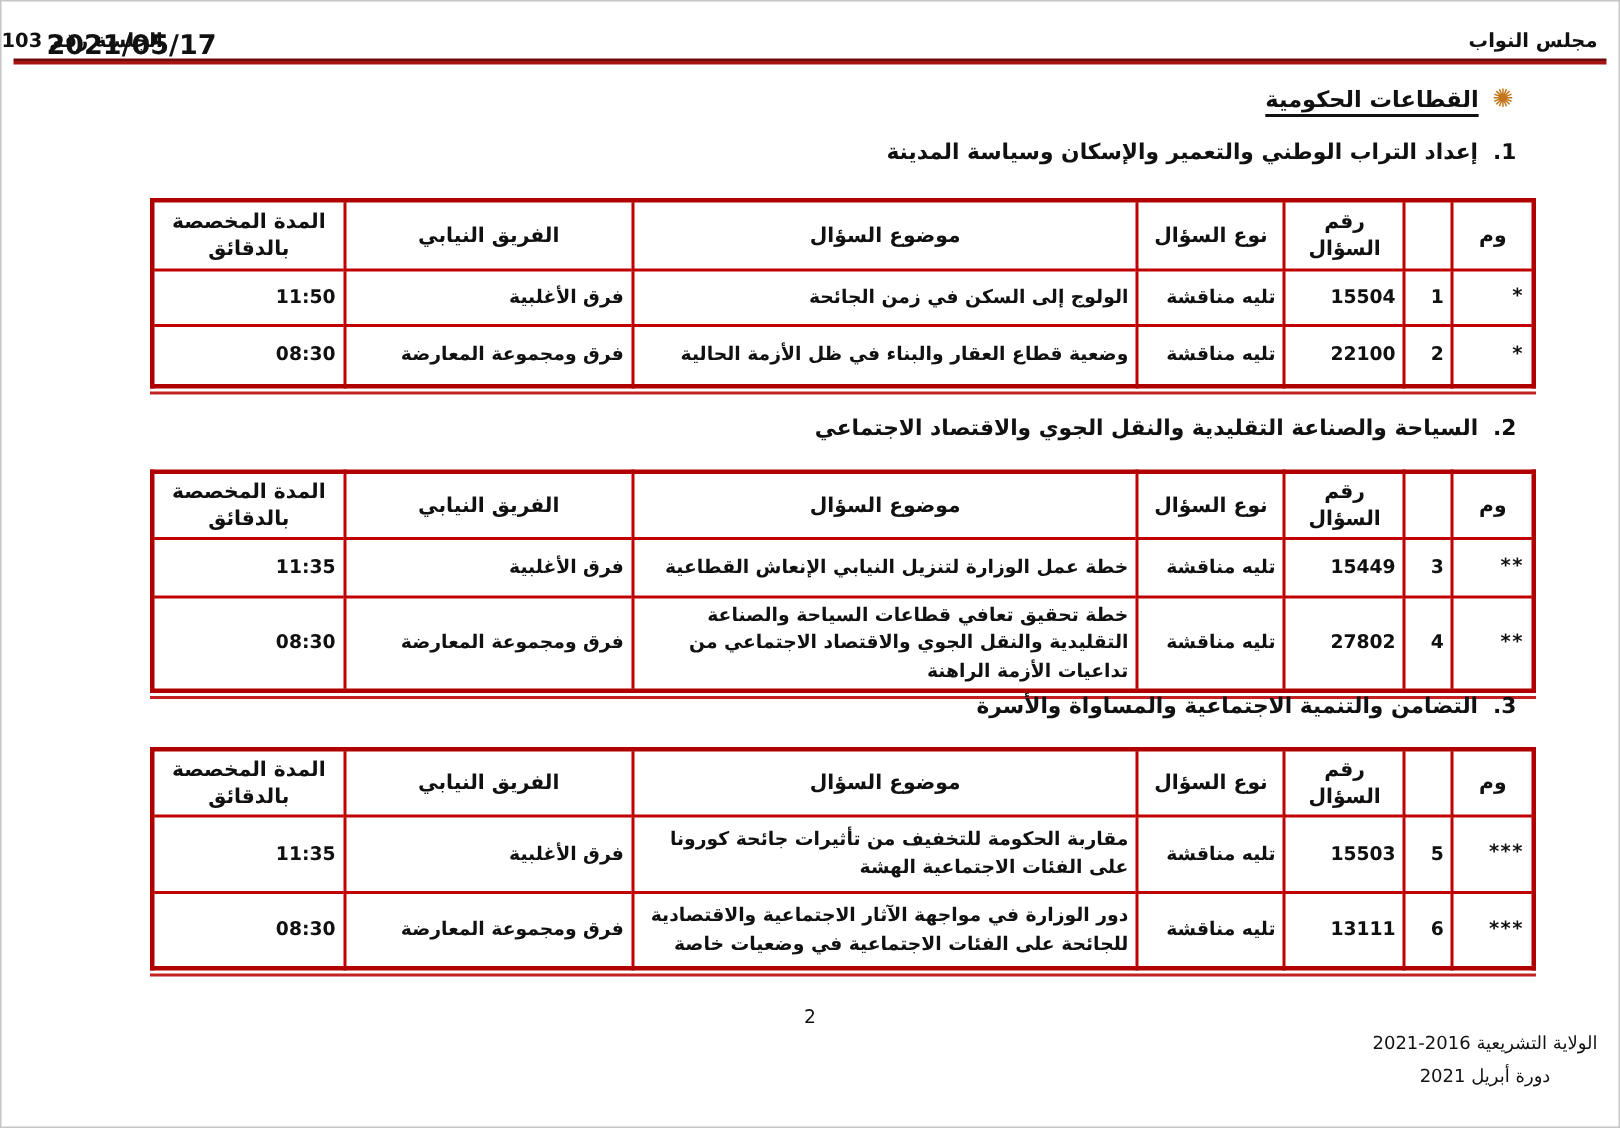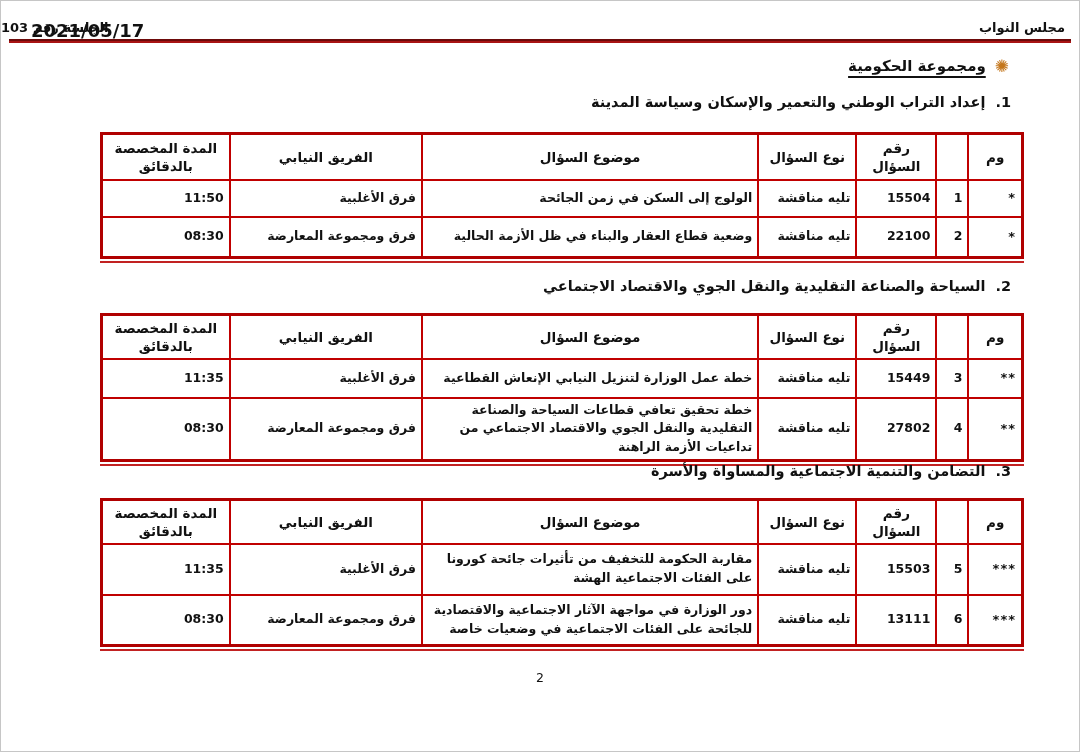--- a/index.html
+++ b/index.html
@@ -73,21 +73,21 @@
 
 <div class="page">
 
   <div class="hdr-org">مجلس النواب</div>
   <div class="hdr-session">الجلسة رقم 103</div>
   <div class="hdr-date">2021/05/17</div>
   <div class="hdr-rule"></div>
 
   <div class="doc-title">
     <span class="t-icon" style="color: rgb(196, 118, 27);">✺</span>
-    <span class="t-text">ومجموعة الحكومية</span>
+    <span class="t-text">القطاعات الحكومية</span>
   </div>
 
   <div class="sec-head sec-1">
     <span>1.</span>
     <span>إعداد التراب الوطني والتعمير والإسكان وسياسة المدينة</span>
   </div>
   <div class="tbl-wrap tw-1">
     <table id="t1">
       <colgroup>
         <col style="width:54px">
@@ -224,14 +224,18 @@
           <td>تليه مناقشة</td>
           <td>دور الوزارة في مواجهة الآثار الاجتماعية والاقتصادية للجائحة على الفئات الاجتماعية في وضعيات خاصة</td>
           <td>فرق ومجموعة المعارضة</td>
           <td class="duration">08:30</td>
         </tr>
       </tbody>
     </table>
   </div>
 
   <div class="page-num">2</div>
+  <div class="footer-right">
+    <div>الولاية التشريعية 2016-2021</div>
+    <div>دورة أبريل 2021</div>
+  </div>
 
 </div>
 
 </body></html>

